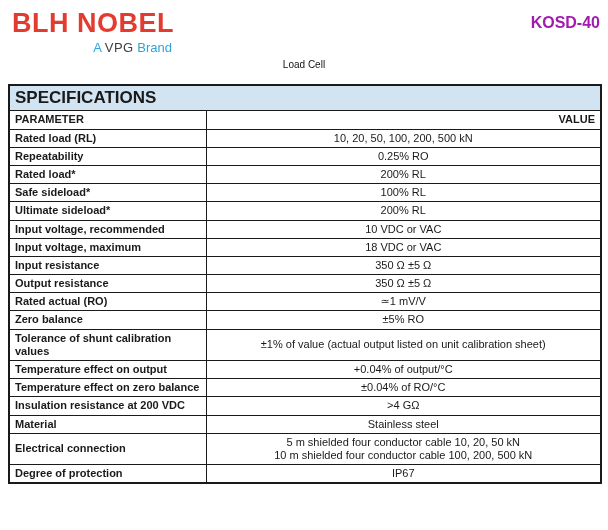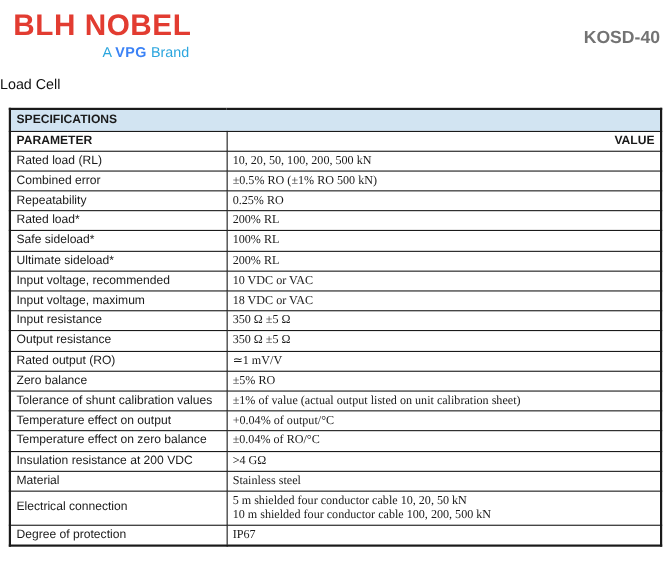--- a/index.html
+++ b/index.html
@@ -6,52 +6,52 @@
   html, body { background: #ffffff; }
   body {
     width: 608px; height: 530px; overflow: hidden;
     font-family: "Liberation Sans", sans-serif;
     color: #1a1a1a;
   }
   .page { width: 608px; height: 530px; position: relative; background: #fff; }
 
   
   .top-row {
-    display: flex; justify-content: space-between; align-items: center;
+    display: flex; justify-content: space-between; align-items: flex-start;
     padding: 10px 8px 0 12px;
   }
   .logo { display: inline-block; text-align: right; }
   .logo-main {
     font-size: 27px; font-weight: bold; letter-spacing: 0.5px;
     color: #e23c31; line-height: 1.0;
   }
   .logo-sub { font-size: 13px; margin-top: 3px; padding-right: 2px; color: #2ca6de; }
-  .logo-sub .vpg { font-weight: bold; color: #3b82f6; letter-spacing: 0.5px; }
-  .model { font-size: 16px; font-weight: bold; padding-top: 4px; color: #737373; }
+  .logo-sub .vpg { font-weight: normal; color: #404040; letter-spacing: 0.5px; }
+  .model { font-size: 16px; font-weight: bold; padding-top: 4px; color: #a21caf; }
 
-  .subtitle { font-size: 13px; margin-top: 14px; color: #111; }
+  .subtitle { text-align: center; font-size: 10px; margin-top: 4px; color: #111; }
 
   
   .spec-table {
     width: 592px; margin: 14px 8px 0 8px;
     border-collapse: collapse; table-layout: fixed;
     border: 2px solid #1a1a1a;
     font-size: 11px;
   }
   .spec-table td { border: 1px solid #1a1a1a; padding: 2px 5px; line-height: 1.2; vertical-align: middle; }
   .col-param { width: 197px; }
   .col-value { width: 395px; }
   .section-header-cell {
-    background: #d2e4f2; font-weight: bold; font-size: 11px;
+    background: #d2e4f2; font-weight: bold; font-size: 17px;
     height: 20px; padding: 2px 5px;
   }
   .col-headers td { font-weight: bold; height: 17px; }
   .col-headers .value-head { text-align: right; }
-  .param-cell { font-weight: normal; height: 17px; }
-  .value-cell { text-align: left; white-space: pre-line; font-family: Liberation Serif, serif; }
+  .param-cell { font-weight: bold; height: 17px; }
+  .value-cell { text-align: center; white-space: pre-line; }
 </style>
 </head>
 <body>
 
 <div class="page">
 
   <div class="top-row">
     <div class="logo">
       <div class="logo-main">BLH NOBEL</div>
       <div class="logo-sub"><span>A </span><span class="vpg">VPG</span><span> Brand</span></div>
@@ -73,24 +73,20 @@
       <tr class="col-headers">
         <td class="param-head">PARAMETER</td>
         <td class="value-head">VALUE</td>
       </tr>
 
   <tr>
     <td class="param-cell">Rated load (RL)</td>
     <td class="value-cell">10, 20, 50, 100, 200, 500 kN</td>
   </tr>
 
-  <tr>
-    <td class="param-cell">Combined error</td>
-    <td class="value-cell">±0.5% RO (±1% RO 500 kN)</td>
-  </tr>
 
   <tr>
     <td class="param-cell">Repeatability</td>
     <td class="value-cell">0.25% RO</td>
   </tr>
 
   <tr>
     <td class="param-cell">Rated load*</td>
     <td class="value-cell">200% RL</td>
   </tr>
@@ -120,21 +116,21 @@
     <td class="param-cell">Input resistance</td>
     <td class="value-cell">350 Ω ±5 Ω</td>
   </tr>
 
   <tr>
     <td class="param-cell">Output resistance</td>
     <td class="value-cell">350 Ω ±5 Ω</td>
   </tr>
 
   <tr>
-    <td class="param-cell">Rated output (RO)</td>
+    <td class="param-cell">Rated actual (RO)</td>
     <td class="value-cell">≃1 mV/V</td>
   </tr>
 
   <tr>
     <td class="param-cell">Zero balance</td>
     <td class="value-cell">±5% RO</td>
   </tr>
 
   <tr>
     <td class="param-cell">Tolerance of shunt calibration values</td>

